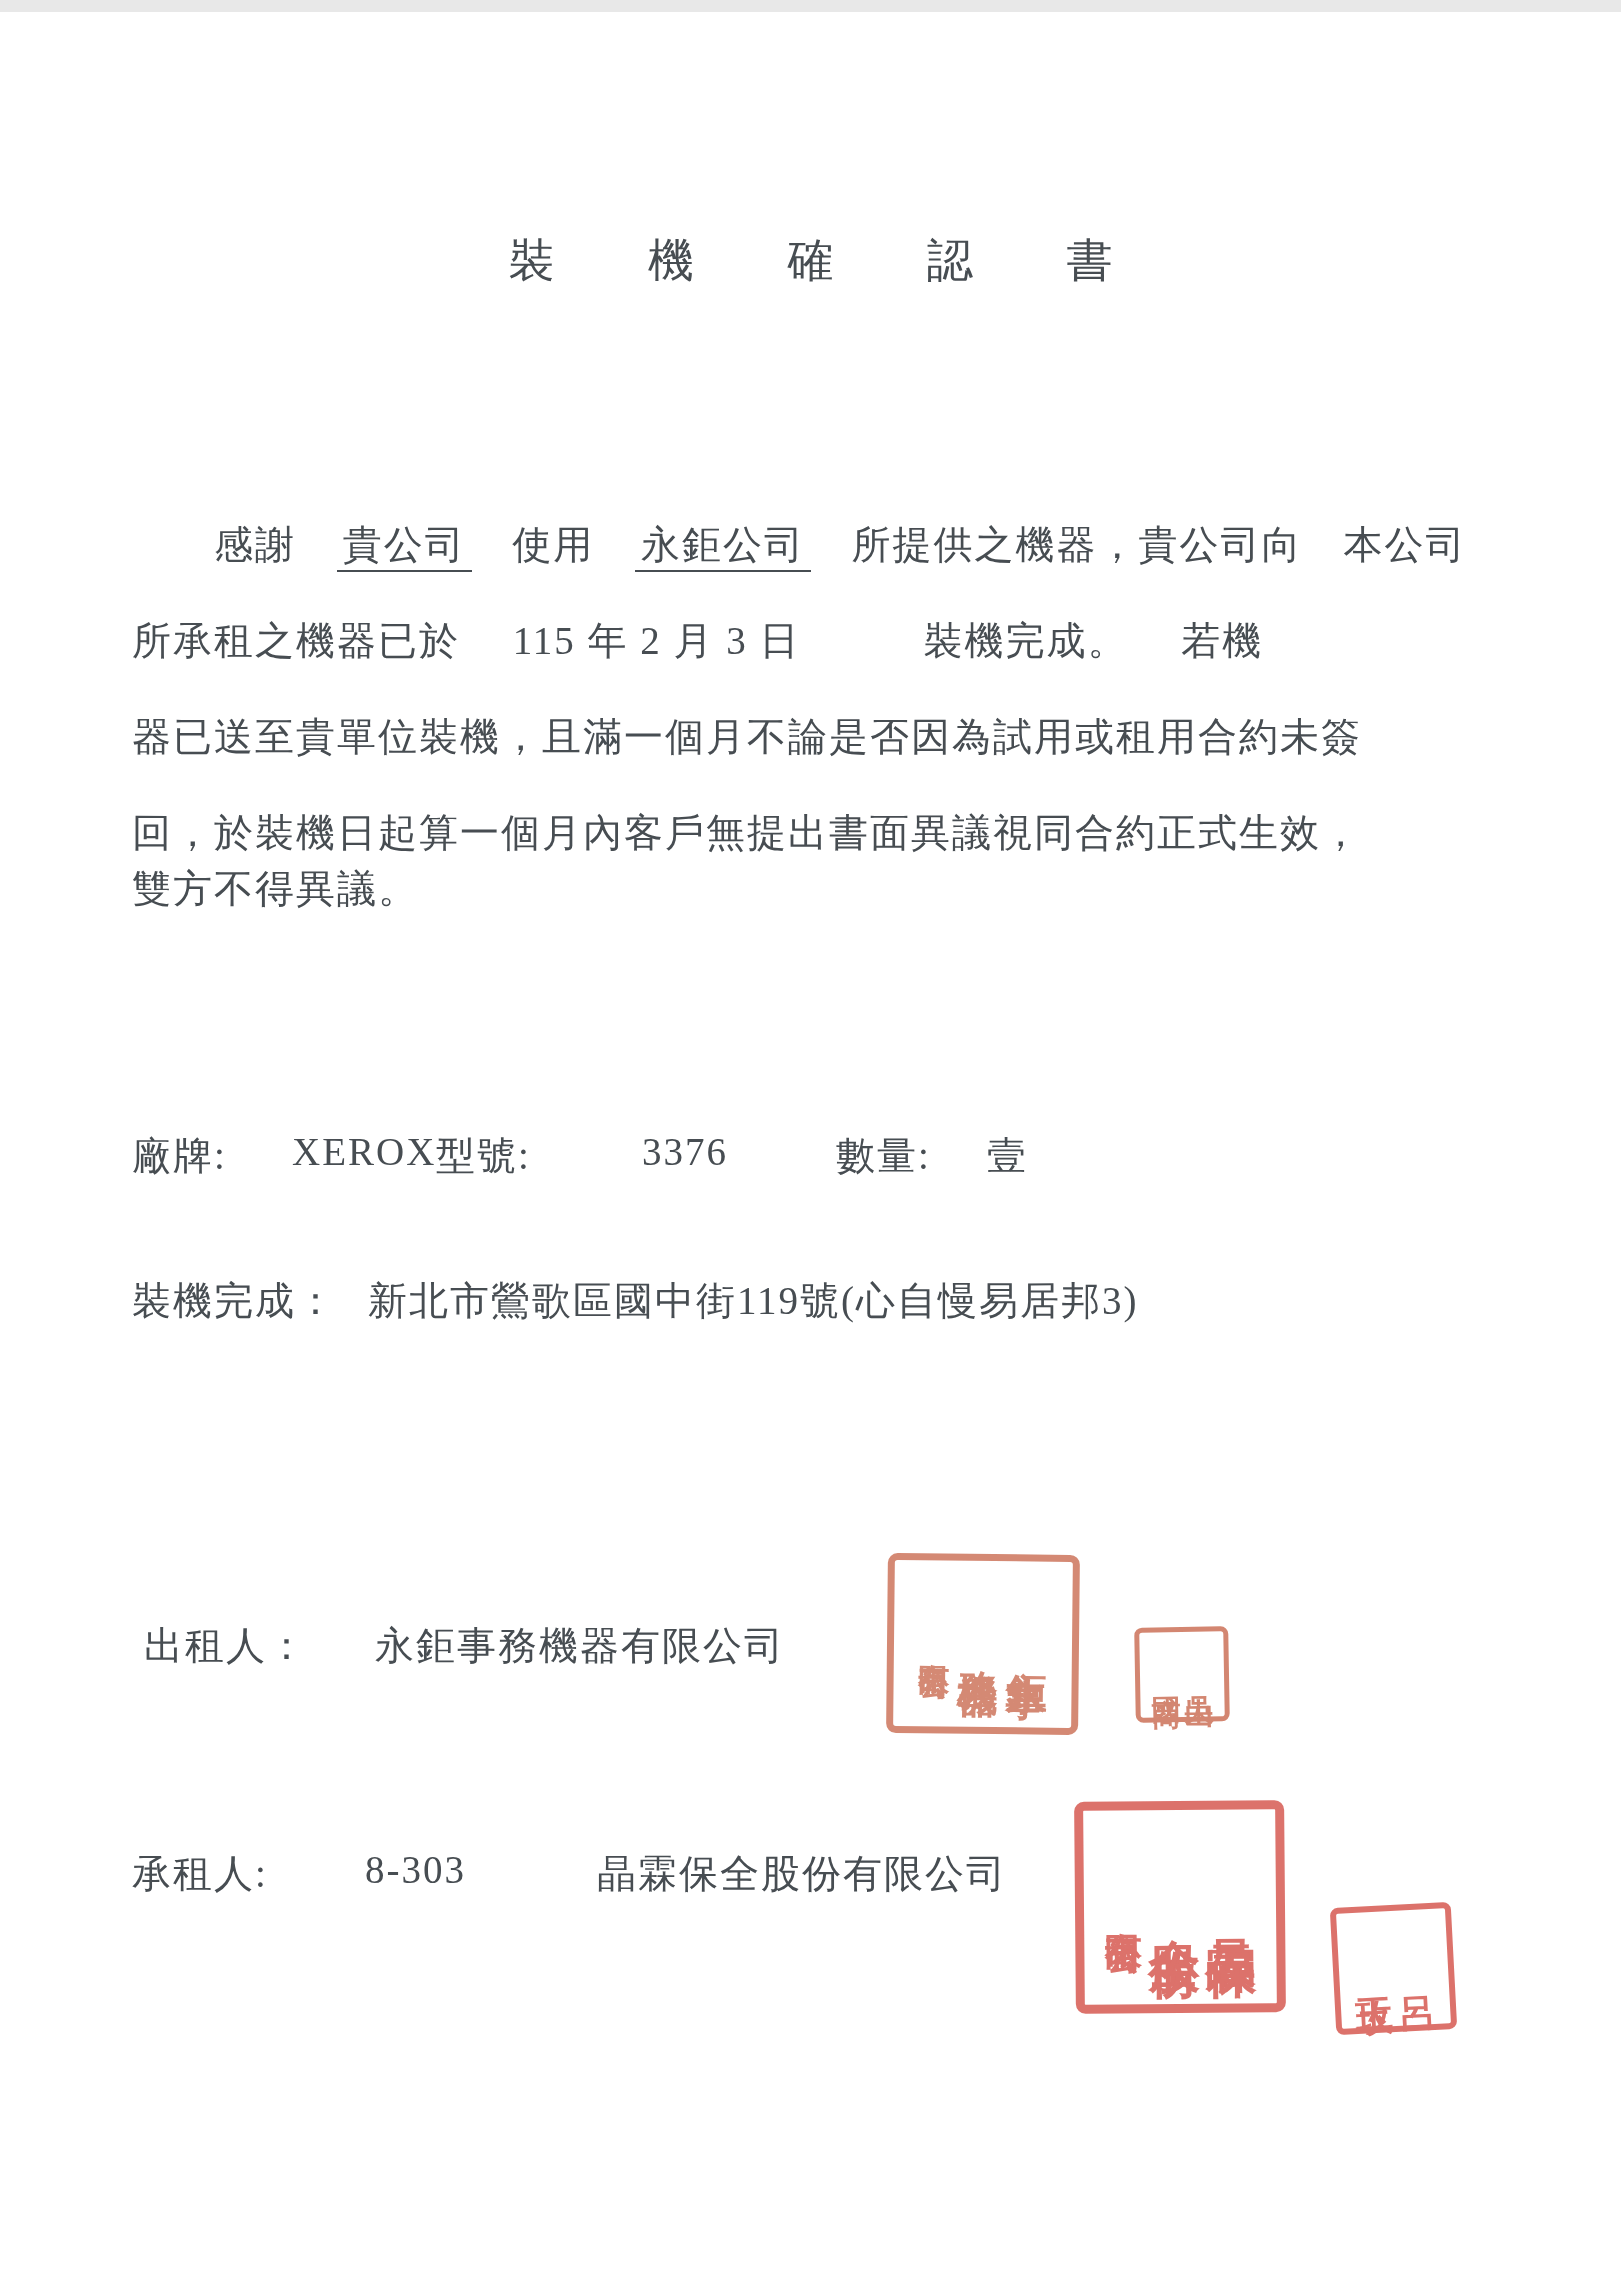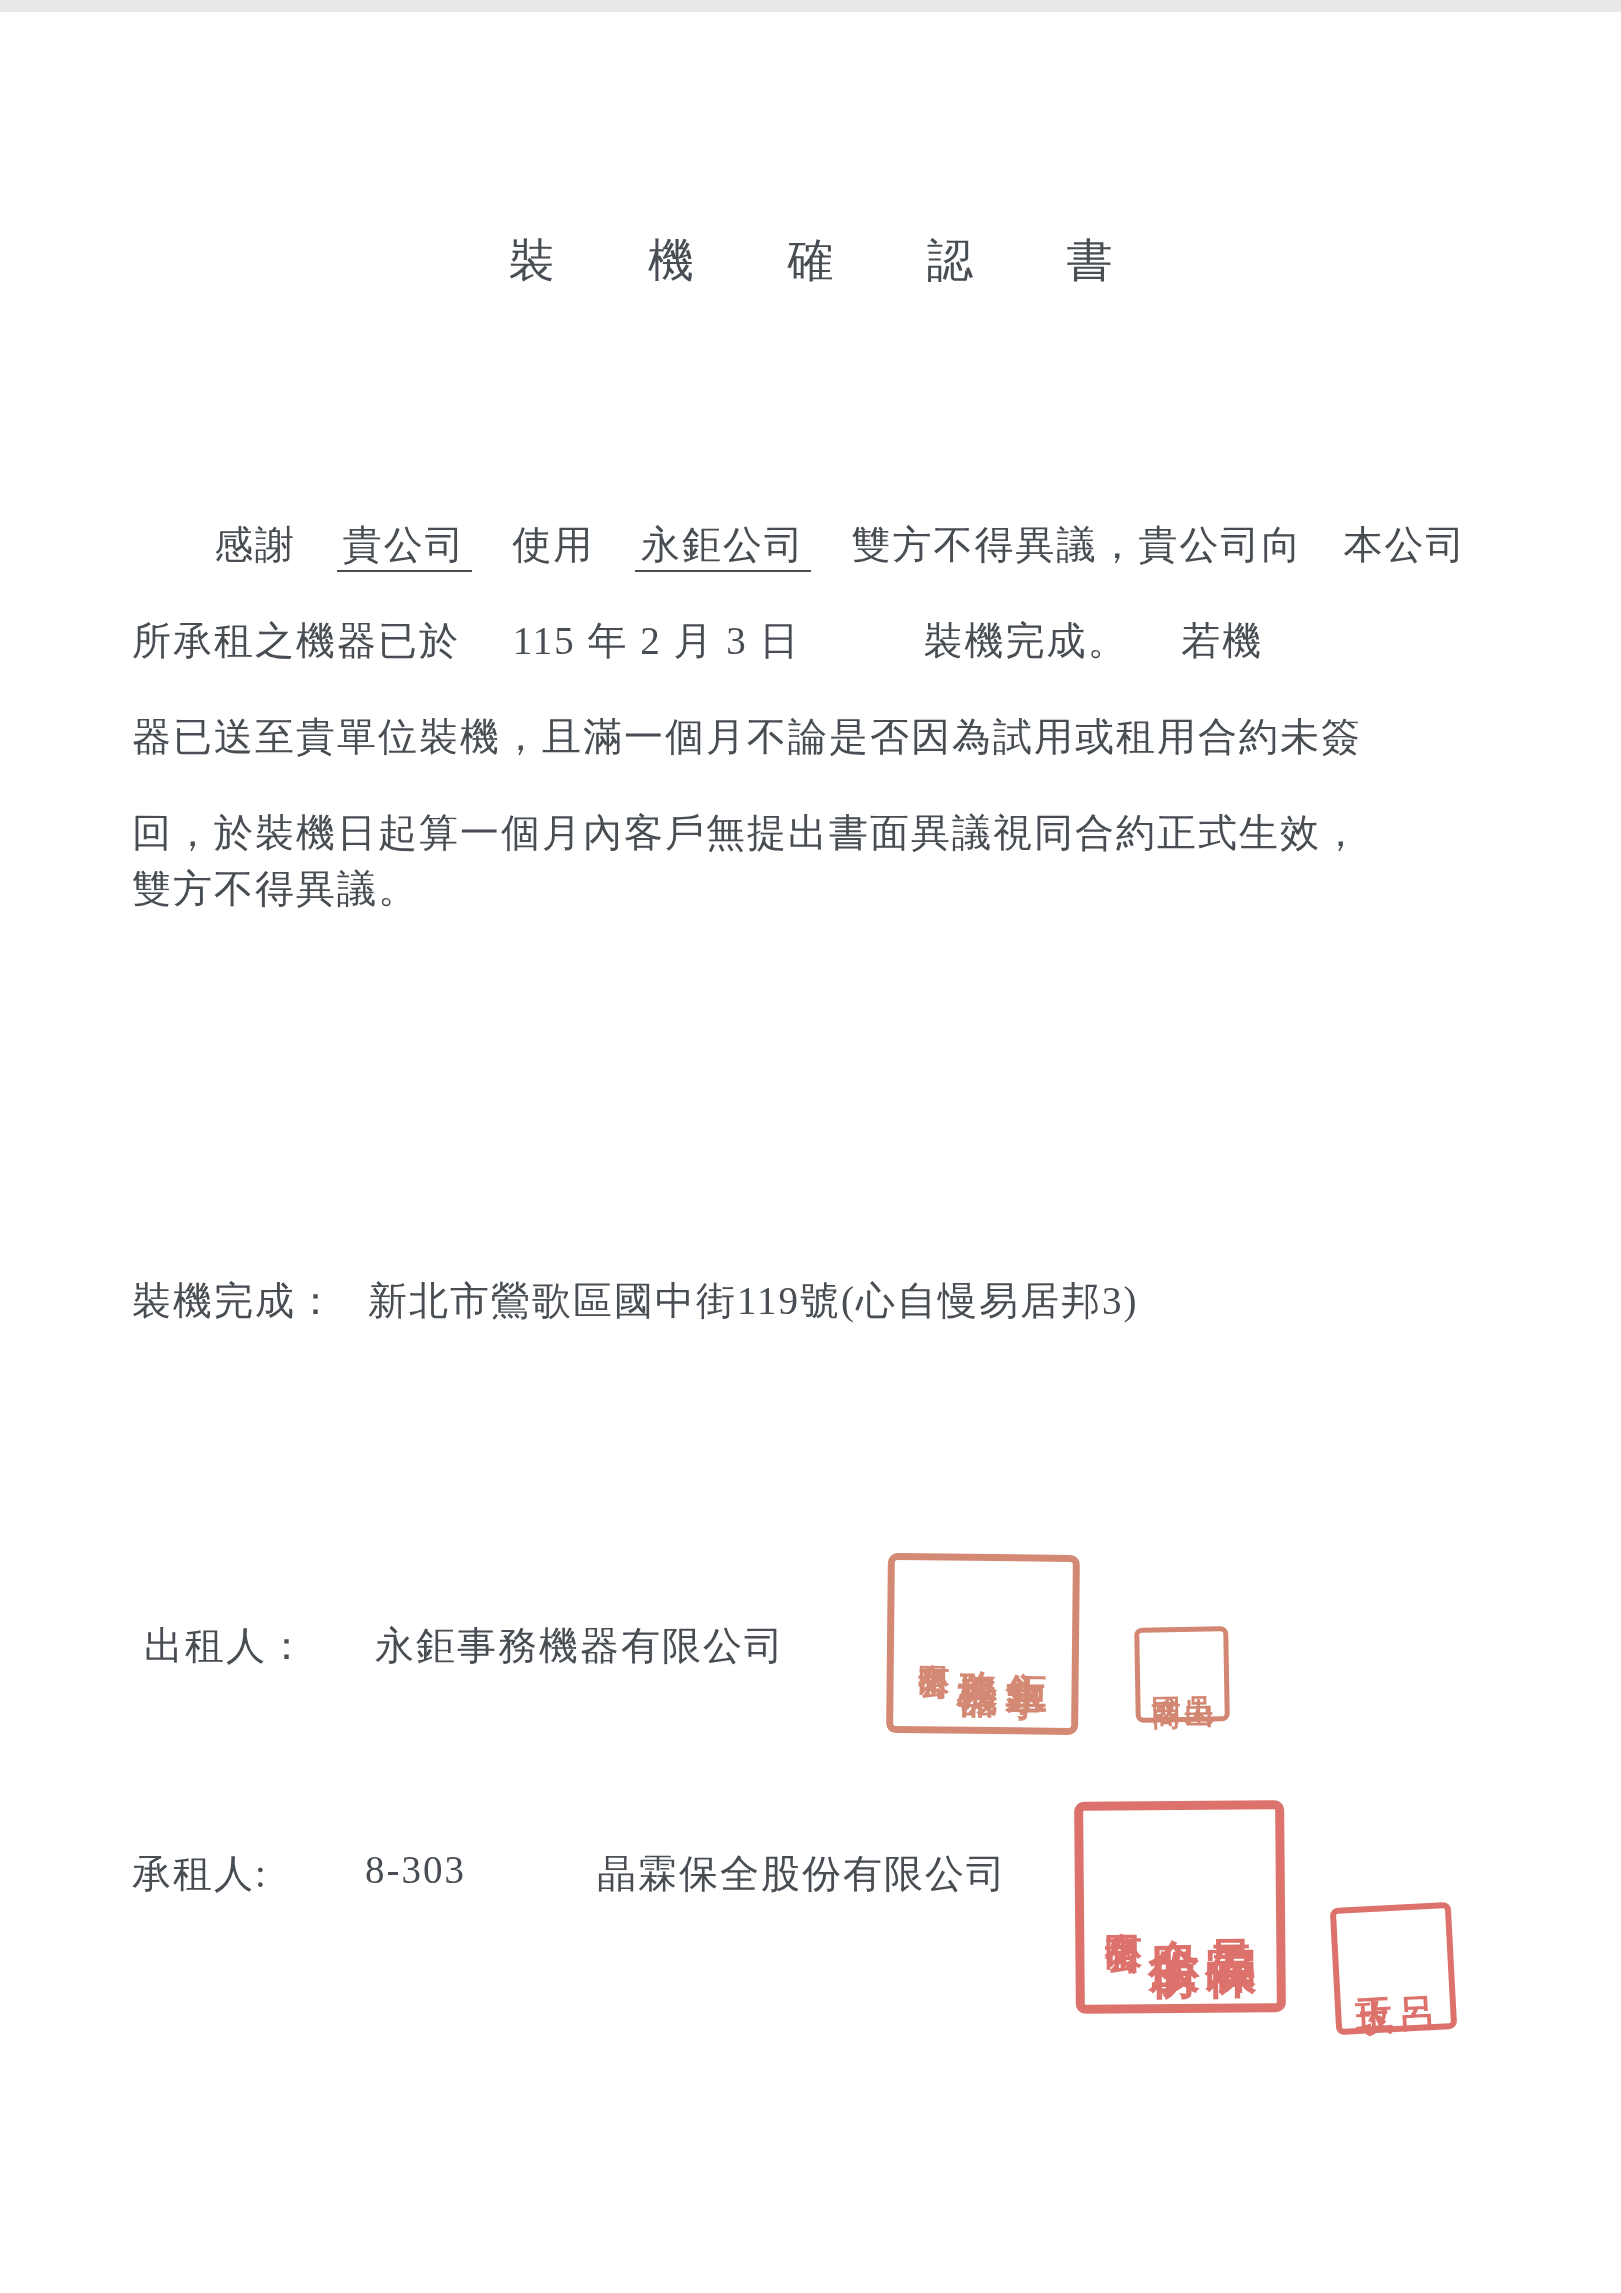--- a/index.html
+++ b/index.html
@@ -81,27 +81,35 @@
 <div class="page" style="color: rgb(71, 77, 82); background-color: rgb(255, 255, 255);">
 
   <div class="abs title">裝 機 確 認 書</div>
 
 
   <div class="abs para-line indent" style="top:506px">
     <span class="seg">感謝</span>
     <span class="seg u">貴公司</span>
     <span class="seg">使用</span>
     <span class="seg u">永鉅公司</span>
-    <span class="seg">雙方不得異議，貴公司向　本公司</span>
+    <span class="seg">所提供之機器，貴公司向　本公司</span>
   </div>
   <div class="abs para-line" style="top:602px">所承租之機器已於　 115 年 2 月 3 日　　　裝機完成。　 若機</div>
   <div class="abs para-line" style="top:698px">器已送至貴單位裝機，且滿一個月不論是否因為試用或租用合約未簽</div>
   <div class="abs para-line" style="top:794px">回，於裝機日起算一個月內客戶無提出書面異議視同合約正式生效，</div>
   <div class="abs para-line" style="top:850px">雙方不得異議。</div>
 
+  <div class="abs" style="left:132px;top:1117px;width:1176px;height:59px">
+    <span class="abs field-label" style="left:0">廠牌:</span>
+    <span class="abs field-value" style="left:160px">XEROX</span>
+    <span class="abs field-label" style="left:304px">型號:</span>
+    <span class="abs field-value" style="left:510px">3376</span>
+    <span class="abs field-label" style="left:704px">數量:</span>
+    <span class="abs field-value" style="left:855px">壹</span>
+  </div>
 
   <div class="abs" style="left:132px;top:1262px;width:1274px;height:59px">
     <span class="abs field-label" style="left:0">裝機完成：</span>
     <span class="abs field-value" style="left:236px">新北市鶯歌區國中街119號(心自慢易居邦3)</span>
   </div>
 
   <div class="abs" style="left:132px;top:1607px;width:1274px;height:59px">
     <span class="abs field-label" style="left:12px">出租人：</span>
     <span class="abs field-value" style="left:243px">永鉅事務機器有限公司</span>
   </div>

